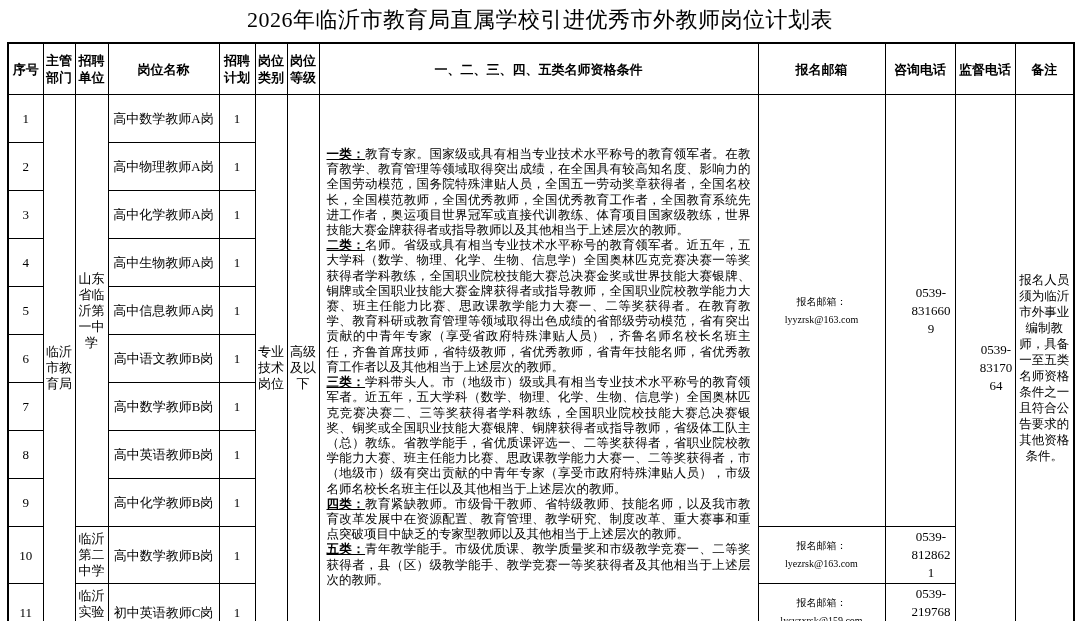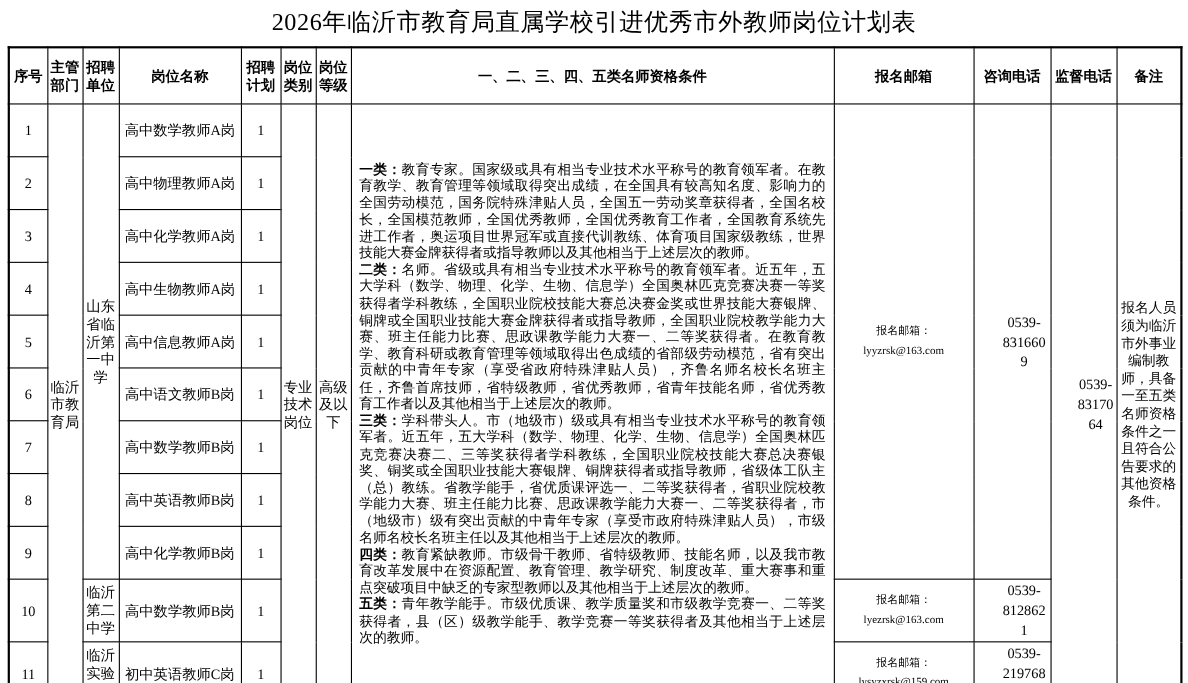--- a/index.html
+++ b/index.html
@@ -52,21 +52,21 @@
     text-align: left;
     vertical-align: middle;
     padding: 2px 7px;
     font-size: 12.5px;
     line-height: 15.2px;
   }
   td.cond-cell p {
     margin: 0;
     text-align: justify;
   }
-  td.cond-cell b { font-weight: bold; }
+  td.cond-cell b { font-weight: bold; text-decoration: underline; }
   td.remark-cell {
     font-size: 12.5px;
     line-height: 16px;
     padding: 2px 3px;
   }
   td.email-cell { font-size: 10px; line-height: 18px; padding: 1px 2px; }
   td.phone-cell { font-size: 13px; line-height: 18px; padding-left: 24px; }
 </style>
 </head>
 <body>

